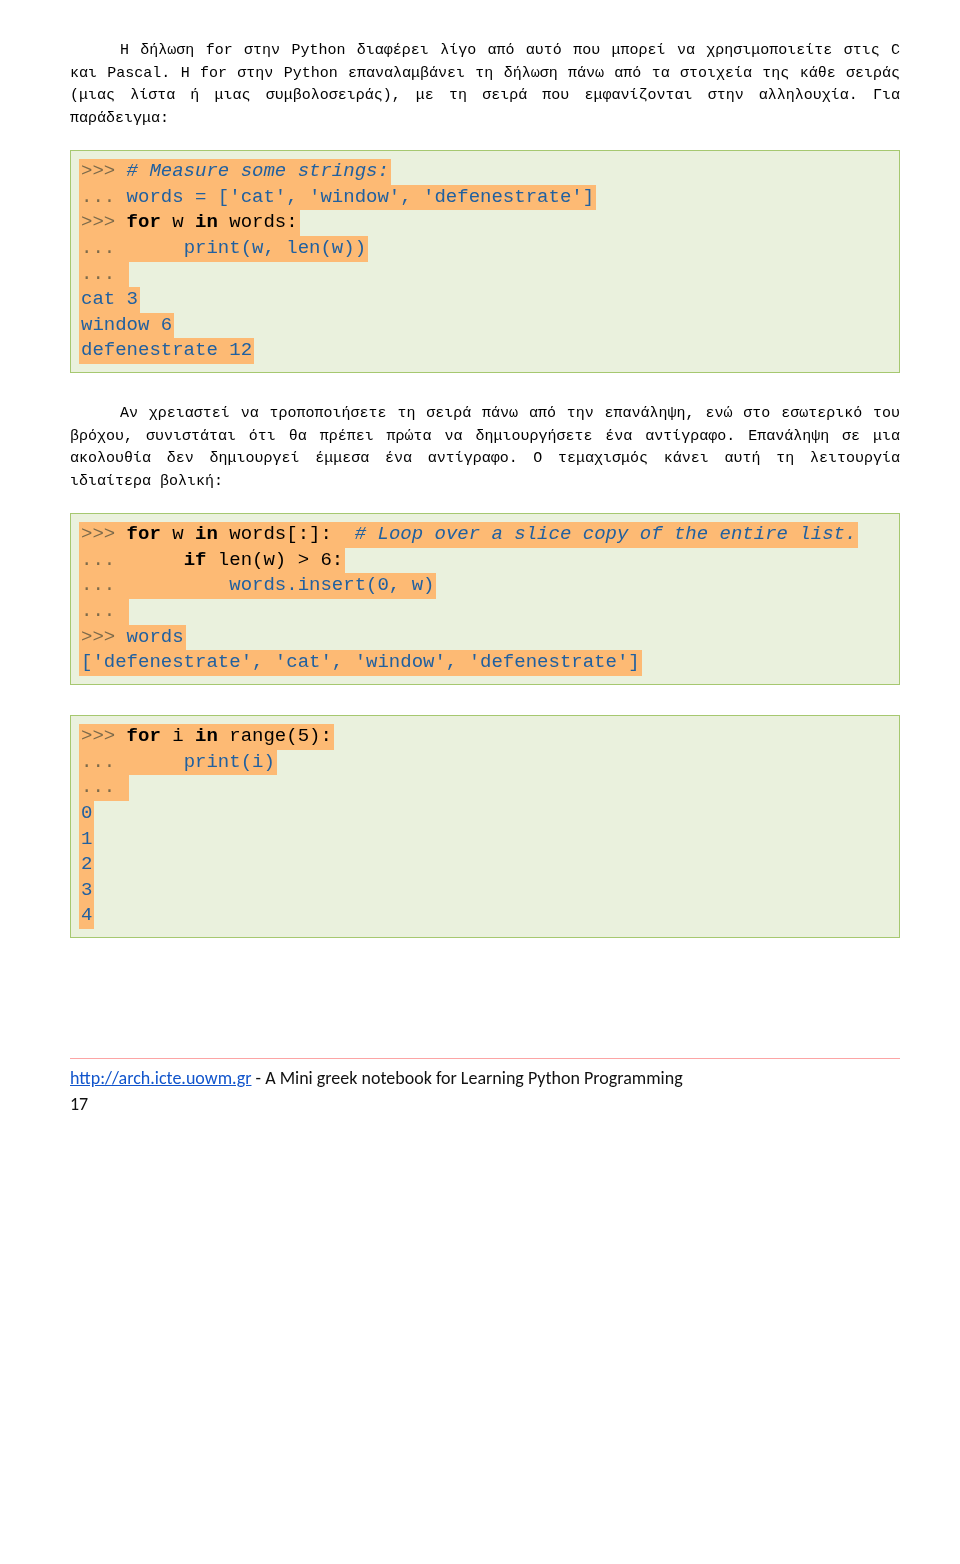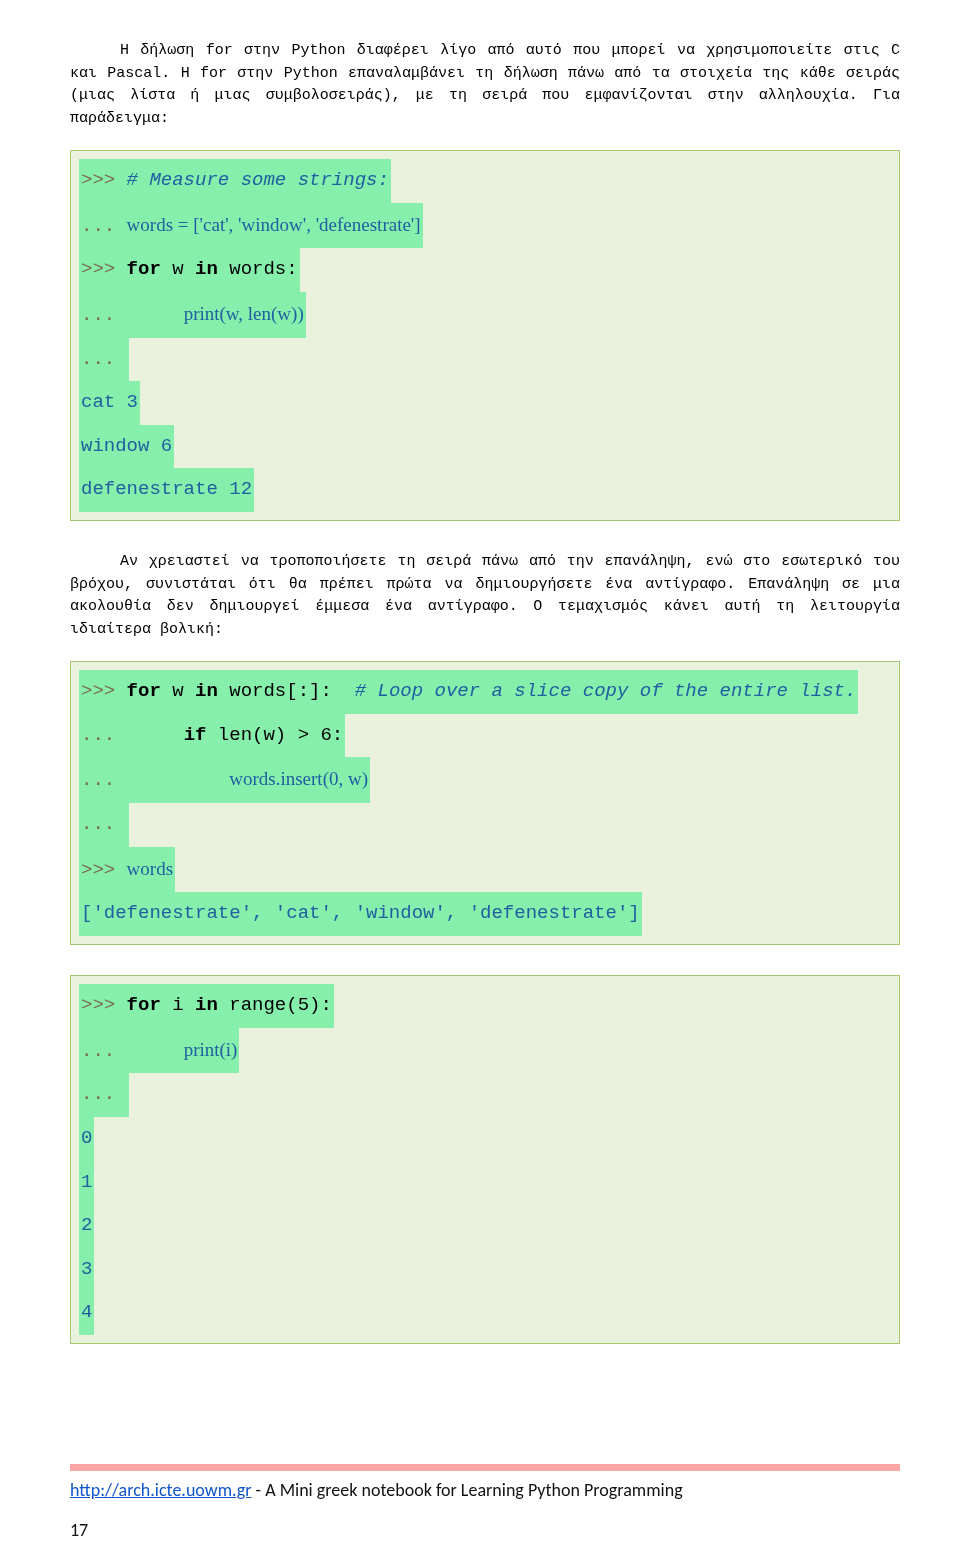--- a/index.html
+++ b/index.html
@@ -31,39 +31,39 @@
     font-family: "Courier New", monospace;
     font-size: 19px;
     line-height: 1.35;
     white-space: pre-wrap;
     color: #000;
   }
   .code-block .prompt { color: #7c6a4a; }
   .code-block .comment { color: #2060a0; font-style: italic; }
   .code-block .kw { color: #000; font-weight: bold; }
   .code-block .output { color: #2060a0; margin-top: 46px; }
-  .code-block .call { color: #2060a0; font-family: Liberation Serif, serif; }
+  .code-block .call { color: #2060a0; }
   .code-block .cont { color: #7c6a4a; }
-  .code-block .line { display: block; background: #86efac; margin: 0 -2px; padding: 9px 2px; width: fit-content; max-width: 100%; }
+  .code-block .line { display: block; background: #fdba74; margin: 0 -2px; padding: 0 2px; width: fit-content; max-width: 100%; }
   .footer {
     margin-top: 120px;
-    border-top: 7px solid #fca5a5;
+    border-top: 1px solid #fca5a5;
     padding-top: 8px;
     font-family: Calibri, Arial, sans-serif;
     font-size: 18px;
     color: #111;
   }
   .footer a {
     color: #1155cc;
     text-decoration: underline;
   }
   .page-num {
     font-family: Calibri, Arial, sans-serif;
     font-size: 18px;
-    margin-top: 18px;
+    margin-top: 4px;
   }
 </style>
 </head>
 <body>
 
 <div class="page">
 
   <p class="body-text indent">Η δήλωση for στην Python διαφέρει λίγο από αυτό που μπορεί να χρησιμοποιείτε στις C και Pascal. Η for στην Python επαναλαμβάνει τη δήλωση πάνω από τα στοιχεία της κάθε σειράς (μιας λίστα ή μιας συμβολοσειράς), με τη σειρά που εμφανίζονται στην αλληλουχία. Για παράδειγμα:</p>
 
   <div class="code-block"><span class="line"><span class="prompt">&gt;&gt;&gt; </span><span class="comment"># Measure some strings:</span></span><span class="line"><span class="cont">... </span><span class="call">words = ['cat', 'window', 'defenestrate']</span></span><span class="line"><span class="prompt">&gt;&gt;&gt; </span><span class="kw">for</span><span> w </span><span class="kw">in</span><span> words:</span></span><span class="line"><span class="cont">...      </span><span class="call">print(w, len(w))</span></span><span class="line"><span class="cont">... </span></span><span class="line"><span class="output">cat 3</span></span><span class="line"><span class="output">window 6</span></span><span class="line"><span class="output">defenestrate 12</span></span></div>

